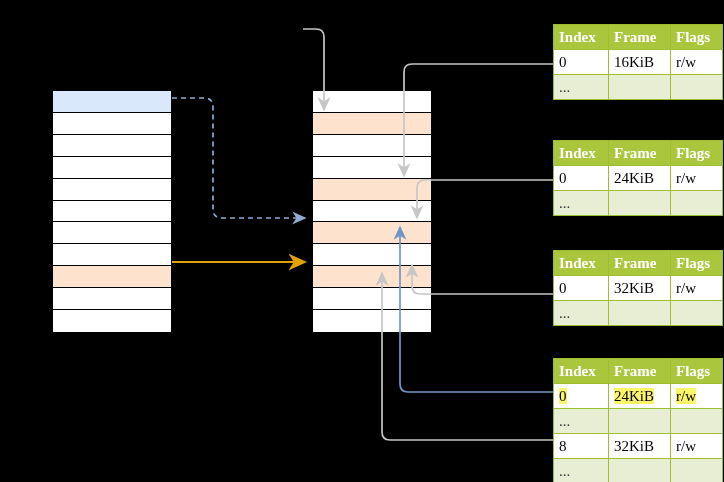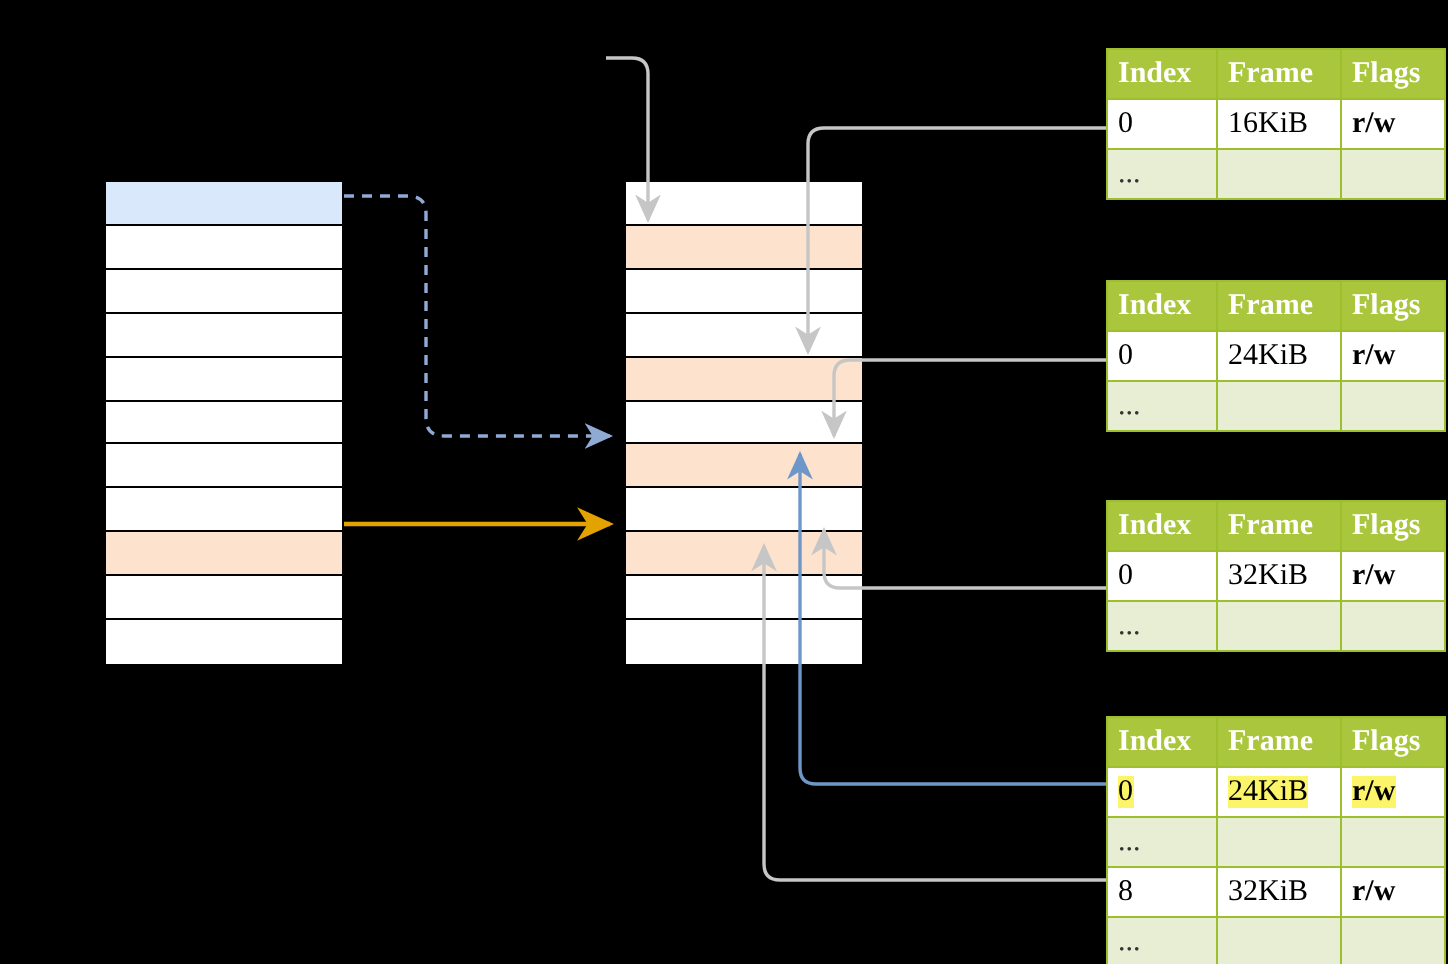--- a/index.html
+++ b/index.html
@@ -27,21 +27,21 @@
            border:1.5px solid #9dbf2e;}
   table.ft th,table.ft td{border:1.3px solid #9dbf2e;
         font-size:15px;padding:2px 5px;height:25px;box-sizing:border-box;
         text-align:left;color:#000;white-space:nowrap;}
   table.ft th{background:#a9c63c;color:#fff;font-weight:bold;}
   table.ft td{background:#fff;}
   table.ft tr.ell td{background:#e7eed3;color:#333;}
   .hl{background:#fdf569;}
   .c-idx{width:55px;}
   .c-frm{width:62px;}
-  .c-flg{width:52px;font-weight:bold;}
+  .c-flg{width:52px;}
 
   svg#wires{position:absolute;left:0;top:0;width:724px;height:482px;
             pointer-events:none;}
 </style>
 </head>
 <body>
 
 <div id="stage">
 
 

